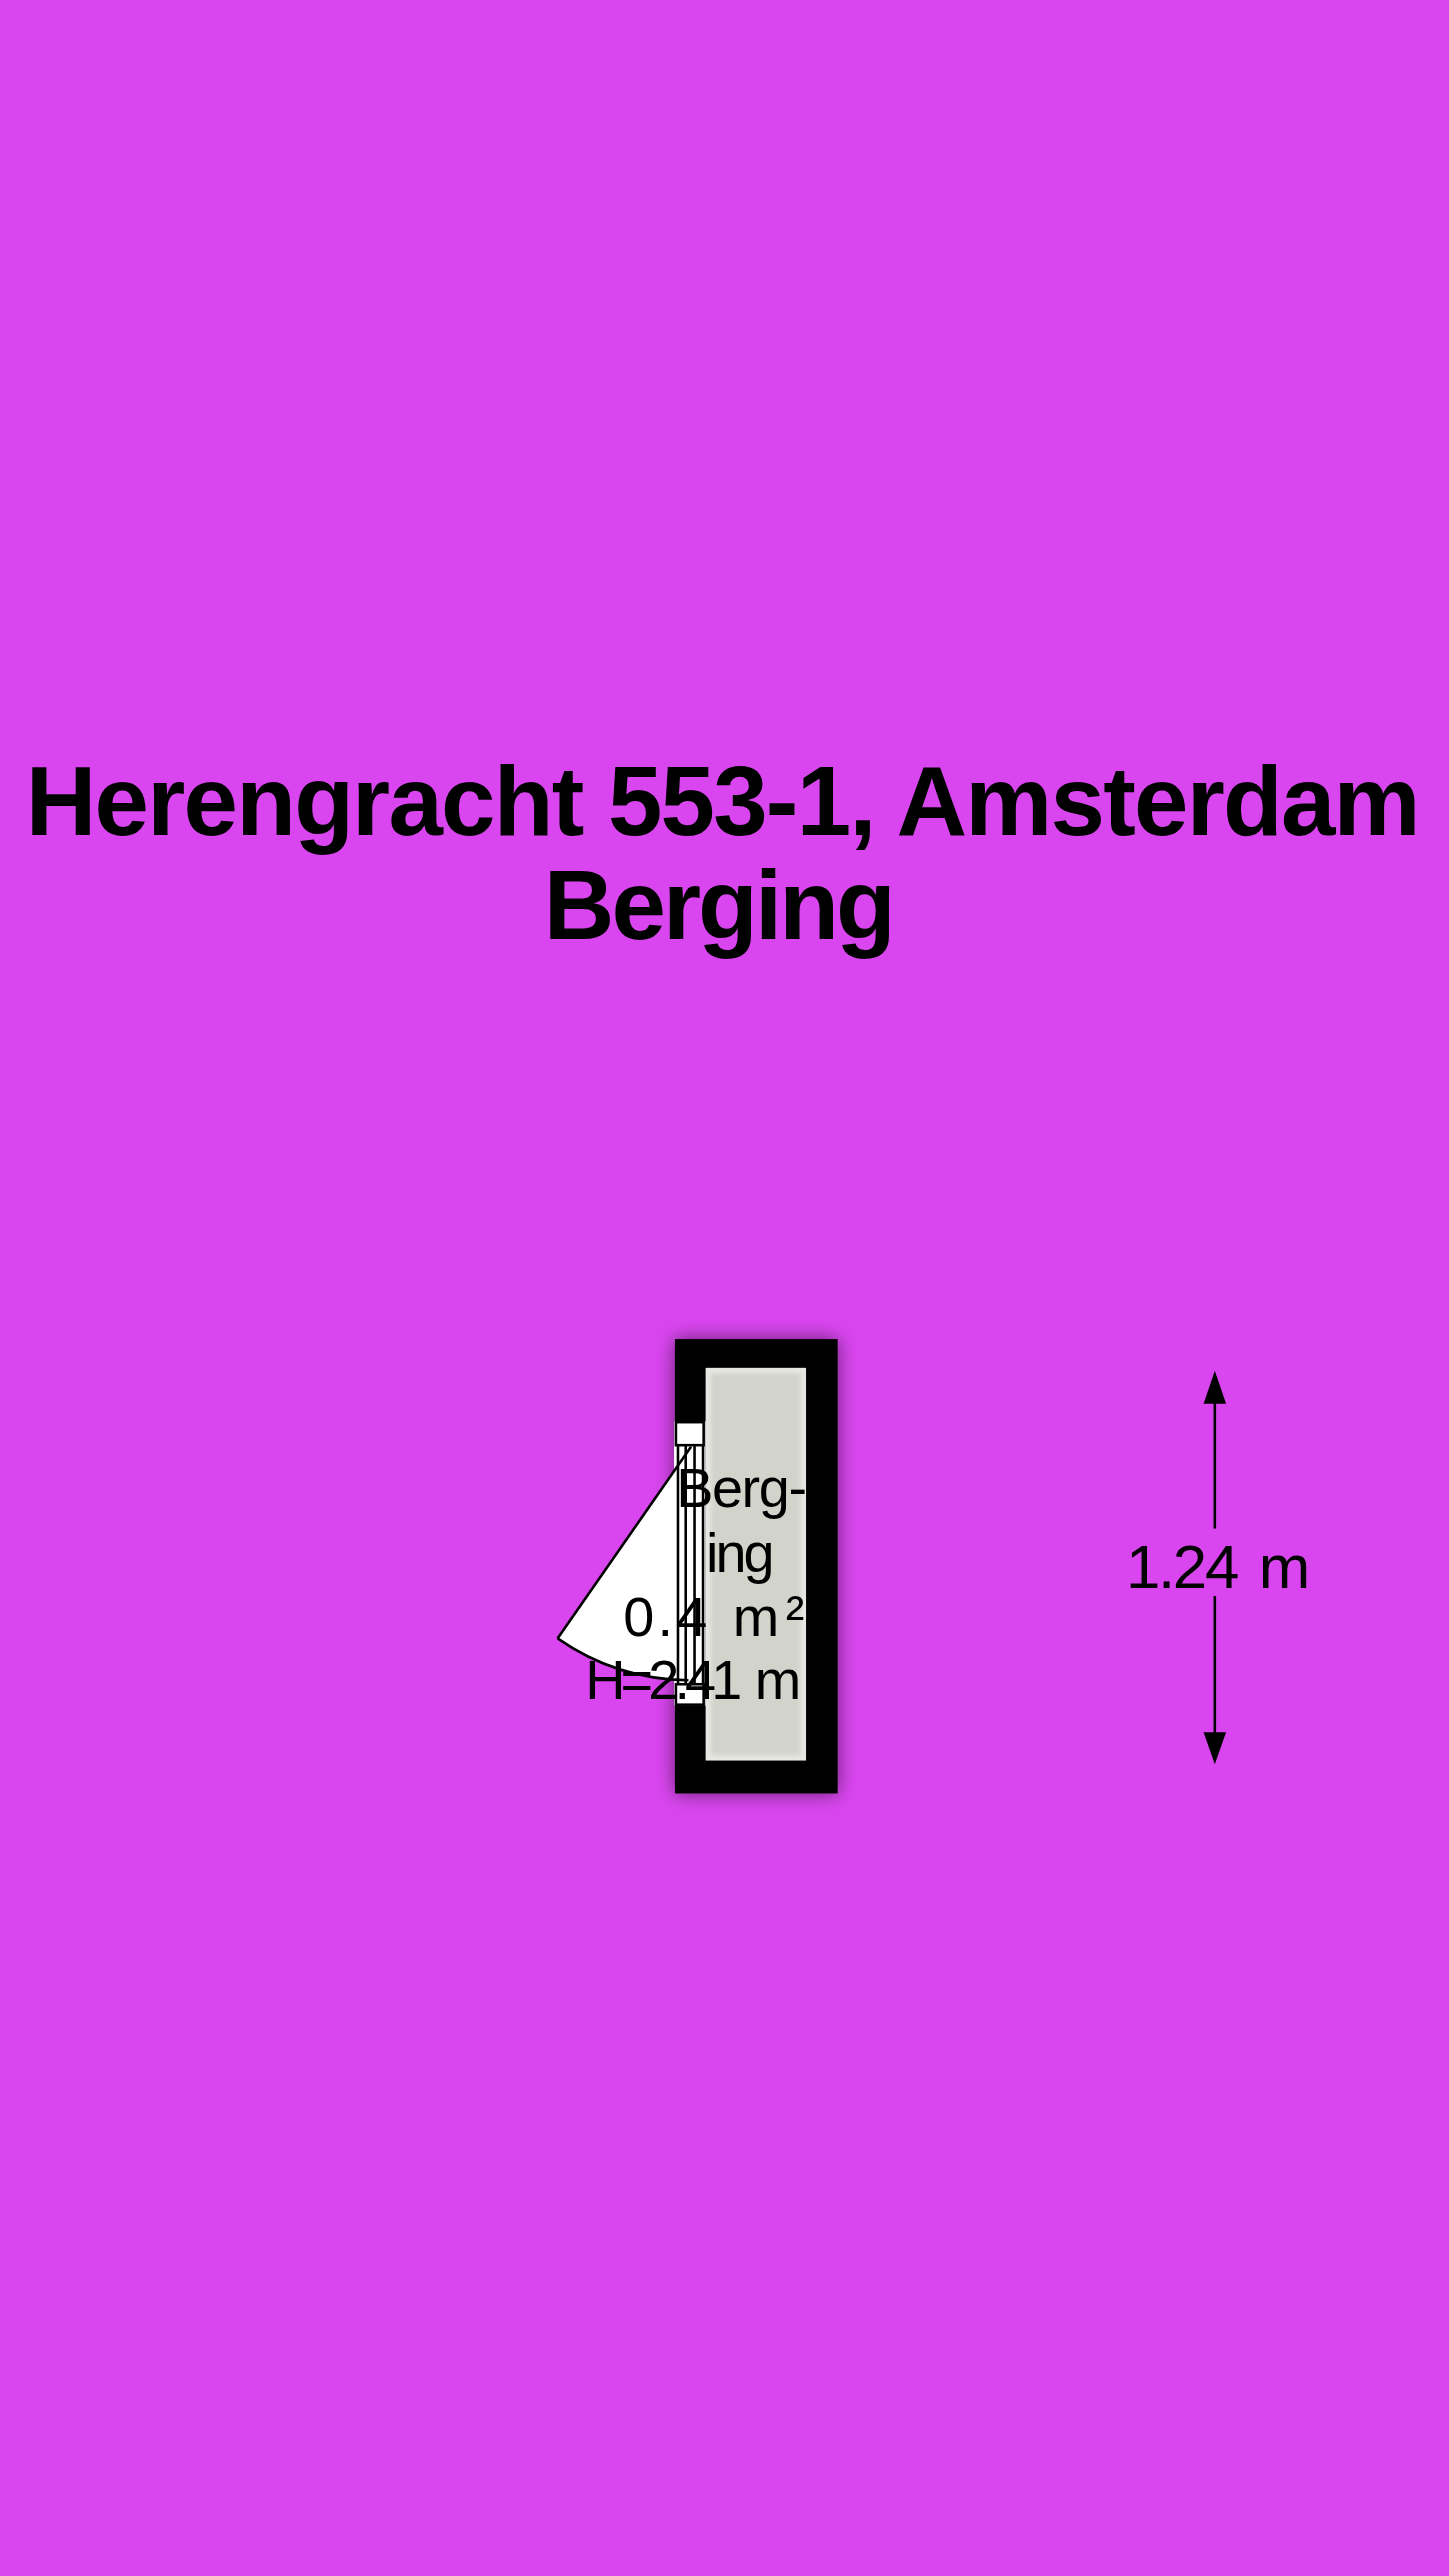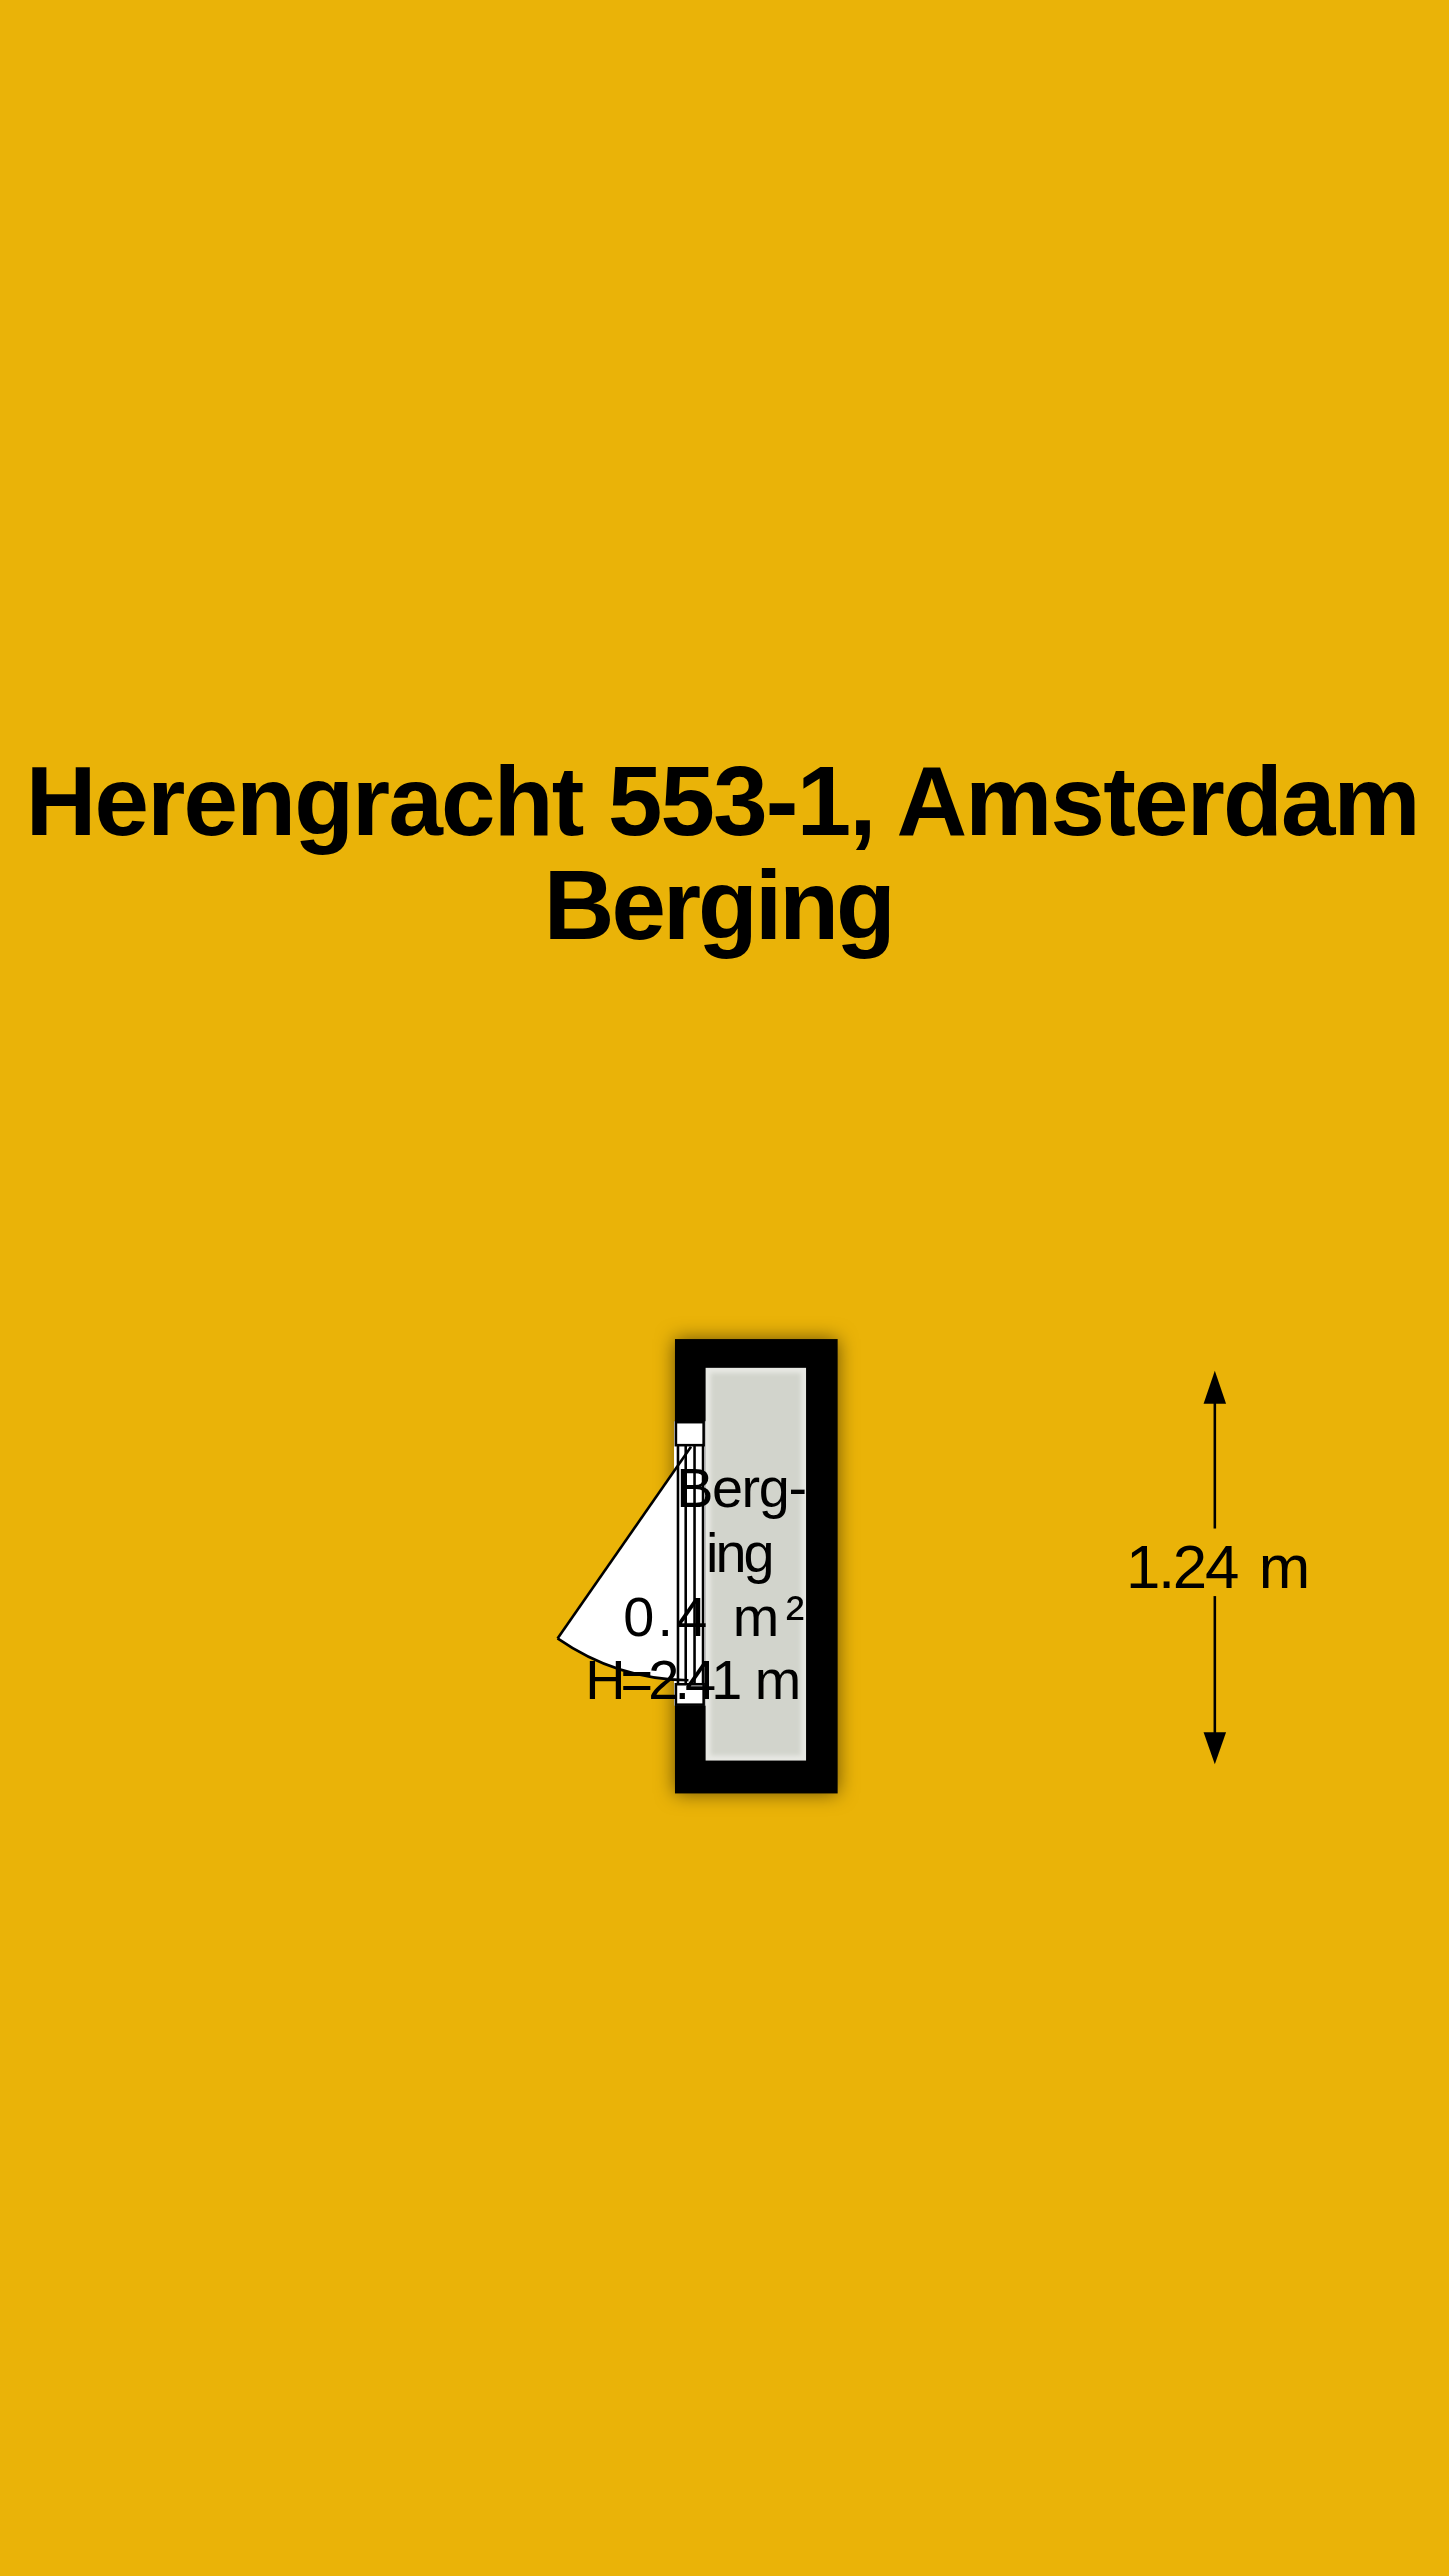--- a/index.html
+++ b/index.html
@@ -1,16 +1,16 @@
 <!DOCTYPE html>
 <html style="font-size:13.7px"><head>
 <meta charset="utf-8">
 <style>
   html,body{margin:0;padding:0;background:#ffffff;}
-  #page{position:relative;width:1449px;height:2576px;background:#eab308;overflow:hidden;}
+  #page{position:relative;width:1449px;height:2576px;background:#d946ef;overflow:hidden;}
   svg{position:absolute;left:0;top:0;filter:blur(0.6px);}
   text{font-family:"Liberation Sans", sans-serif;fill:#000000;}
 </style>
 </head>
 <body>
 <div id="page">
 <svg width="1449" height="2576" viewBox="0 0 1688 3000">
   <defs>
     <filter id="boxshadow" x="-20%" y="-10%" width="140%" height="120%">
       <feDropShadow dx="0" dy="0" stdDeviation="11" flood-color="#000000" flood-opacity="0.55"></feDropShadow>

